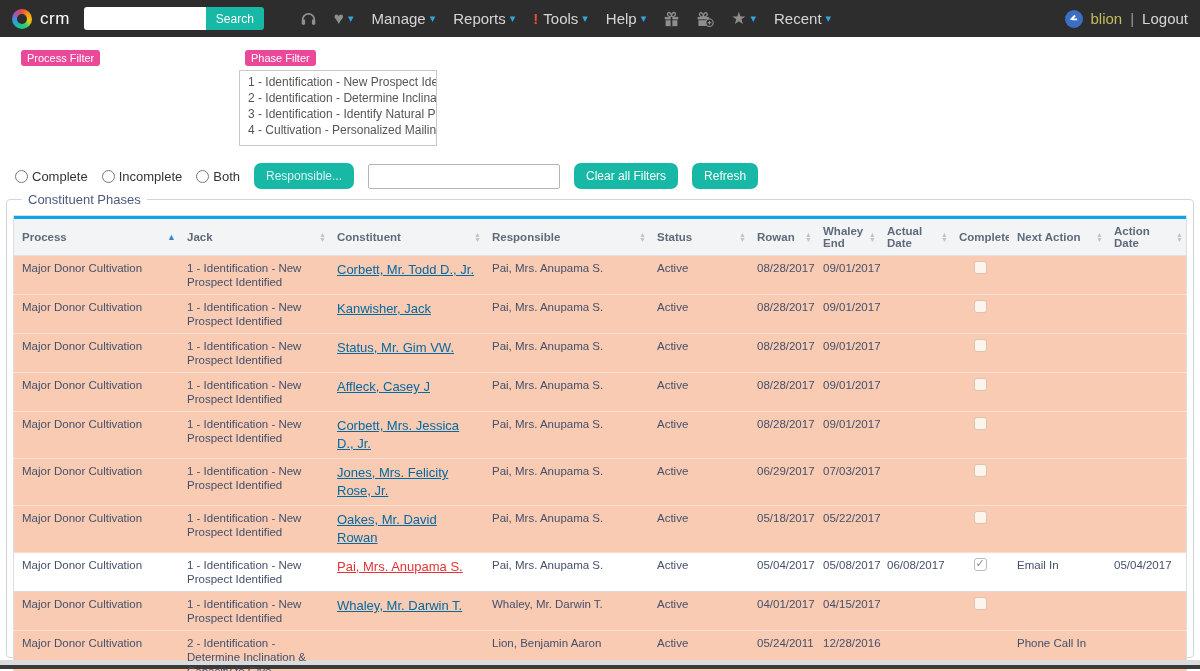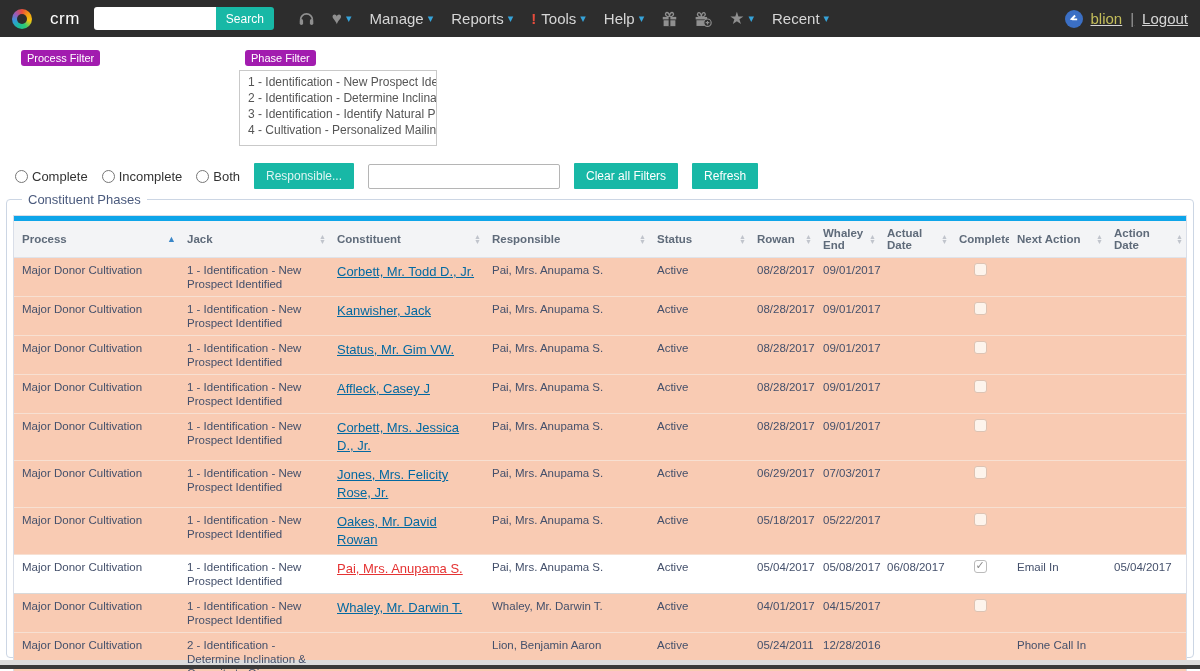--- a/index.html
+++ b/index.html
@@ -2,57 +2,57 @@
 <html><head>
 <meta charset="utf-8">
 <style>
   * { box-sizing: border-box; margin: 0; padding: 0; }
   html,body { width:1200px; height:671px; overflow:hidden; background:#fff;
     font-family:"Liberation Sans", sans-serif; }
 
   
   .navbar { height:37px; background:#2d2d2d; display:flex; align-items:center;
     padding:0 12px; color:#d6d6d6; font-size:15px; }
-  .brand { display:flex; align-items:flex-start; gap:18px; margin-right:14px; }
+  .brand { display:flex; align-items:flex-start; gap:8px; margin-right:14px; }
   .logo-ring { width:20px; height:20px; border-radius:50%;
     background:conic-gradient(#e74c3c,#f39c12,#f1c40f,#2ecc71,#1abc9c,#3498db,#9b59b6,#e74c3c);
     position:relative; }
   .logo-ring::after { content:""; position:absolute; inset:5px; border-radius:50%; background:#2d2d2d; }
   .brand-text { color:#fff; font-size:17px; letter-spacing:.5px; }
-  .nav-search { display:flex; align-items:center; margin-right:16px; }
+  .nav-search { display:flex; align-items:center; margin-right:28px; }
   .nav-search input { width:122px; height:23px; border:none; border-radius:3px 0 0 3px;
     padding:0 6px; font-size:12px; outline:none; background:#fff; }
   .nav-search button { height:23px; border:none; border-radius:0 3px 3px 0;
     background:#18b8a6; color:#fff; font-size:12px; padding:0 10px; cursor:pointer; }
   .nav-icon { color:#8f8f8f; margin:0 8px; display:inline-flex; align-items:center; }
   .nav-item { display:inline-flex; align-items:center; gap:4px; margin:0 9px; cursor:pointer; white-space:nowrap; }
   .caret { color:#36a3d9; font-size:11px; }
   .warn-bang { color:#e74c3c; font-weight:bold; margin-right:1px; }
-  .nav-right { margin-left:auto; display:flex; align-items:center; gap:8px;text-decoration:underline; }
+  .nav-right { margin-left:auto; display:flex; align-items:center; gap:8px; }
   .user-avatar { width:18px; height:18px; border-radius:50%; background:#3b6fc4;
     display:inline-flex; align-items:center; justify-content:center; }
   .user-name { color:#c3bd5a; font-size:15px; }
   .nav-sep { color:#9a9a9a; }
   .logout { color:#d6d6d6; font-size:15px; cursor:pointer; }
   .glyph { font-size:17px; line-height:1; }
 
   
   .filters-section { padding:11px 15px 0 15px; }
   .filter-row { display:flex; gap:26px; }
   .filter-group { width:198px; }
-  .filter-badge { display:inline-block; background:#a21caf; color:#fff; font-size:11px;
+  .filter-badge { display:inline-block; background:#ec4899; color:#fff; font-size:11px;
     padding:2px 6px; border-radius:3px; margin:0 0 4px 6px; }
   .listbox { border:1px solid #c9c9c9; background:#fff; height:76px; overflow:hidden; padding:3px 0; }
   .lb-option { font-size:12px; color:#555; padding:1px 8px; white-space:nowrap; overflow:hidden; cursor:pointer; }
   .lb-option.selected { background:#ccc; color:#333; }
   .controls-row { display:flex; align-items:center; margin-top:16px; height:28px; }
   .radio-group { display:flex; align-items:center; gap:14px; margin-right:14px; }
   .radio-item { display:flex; align-items:center; gap:4px; font-size:13px; color:#333; cursor:pointer; }
   .radio-item i { width:13px; height:13px; border:1px solid #777; border-radius:50%; background:#fff; }
-  .btn { background:#18b8a6; color:#fff; border:none; border-radius:1px; font-size:12px;
+  .btn { background:#18b8a6; color:#fff; border:none; border-radius:7px; font-size:12px;
     padding:6px 12px; cursor:pointer; }
   .btn.responsible { color:rgba(255,255,255,.85); margin-right:14px; }
   .responsible-input { width:192px; height:25px; border:1px solid #b5b5b5; border-radius:2px;
     padding:0 6px; font-size:12px; margin-right:14px; outline:none; }
   .btn.clear { margin-right:14px; }
 
   
   .phases-fieldset { margin:2px 6px 0 6px; border:1px solid #ccd6e4; border-radius:4px;
     padding:6px 5px 8px 5px; height:466px; }
   .phases-fieldset legend { font-size:13px; color:#4a5a7d; padding:0 6px; margin-left:10px; }
@@ -68,21 +68,21 @@
   .spin { display:flex; flex-direction:column; font-size:6px; line-height:4px; color:#777; }
   .gear { font-size:17px; color:#1a1a1a; cursor:pointer; }
 
   table.phases { width:100%; border-collapse:collapse; table-layout:fixed; }
   table.phases col:nth-child(1){width:165px} table.phases col:nth-child(2){width:150px}
   table.phases col:nth-child(3){width:155px} table.phases col:nth-child(4){width:165px}
   table.phases col:nth-child(5){width:100px} table.phases col:nth-child(6){width:66px}
   table.phases col:nth-child(7){width:64px}  table.phases col:nth-child(8){width:72px}
   table.phases col:nth-child(9){width:58px}  table.phases col:nth-child(10){width:97px}
   table.phases col:nth-child(11){width:80px}
-  thead th { background:#f3f4f6; border-top:5px solid #0ea5e9; border-bottom:1px solid #dfe3ea;
+  thead th { background:#f3f4f6; border-top:3px solid #0ea5e9; border-bottom:1px solid #dfe3ea;
     font-size:11.5px; color:#5f6b7a; text-align:left; padding:6px 14px 6px 8px;
     position:relative; vertical-align:middle; cursor:pointer; }
   .sort-asc { position:absolute; right:3px; top:50%; transform:translateY(-50%);
     color:#3a87c8; font-size:9px; }
   .sort-both { position:absolute; right:3px; top:50%; transform:translateY(-50%);
     display:flex; flex-direction:column; font-size:7px; line-height:5px; color:#c0c4cc; }
   tbody td { background:#f9cbb3; font-size:11.5px; line-height:14px; color:#44506b;
     padding:5px 8px; vertical-align:top; border-bottom:1px solid #f7e0d2; }
   tbody tr.row-complete td { background:#fff; border-top:1px solid #d9d9d9; border-bottom:1px solid #d9d9d9; }
   td.c-constituent a { color:#0369a1; font-size:13px; line-height:18px; text-decoration:underline; }

